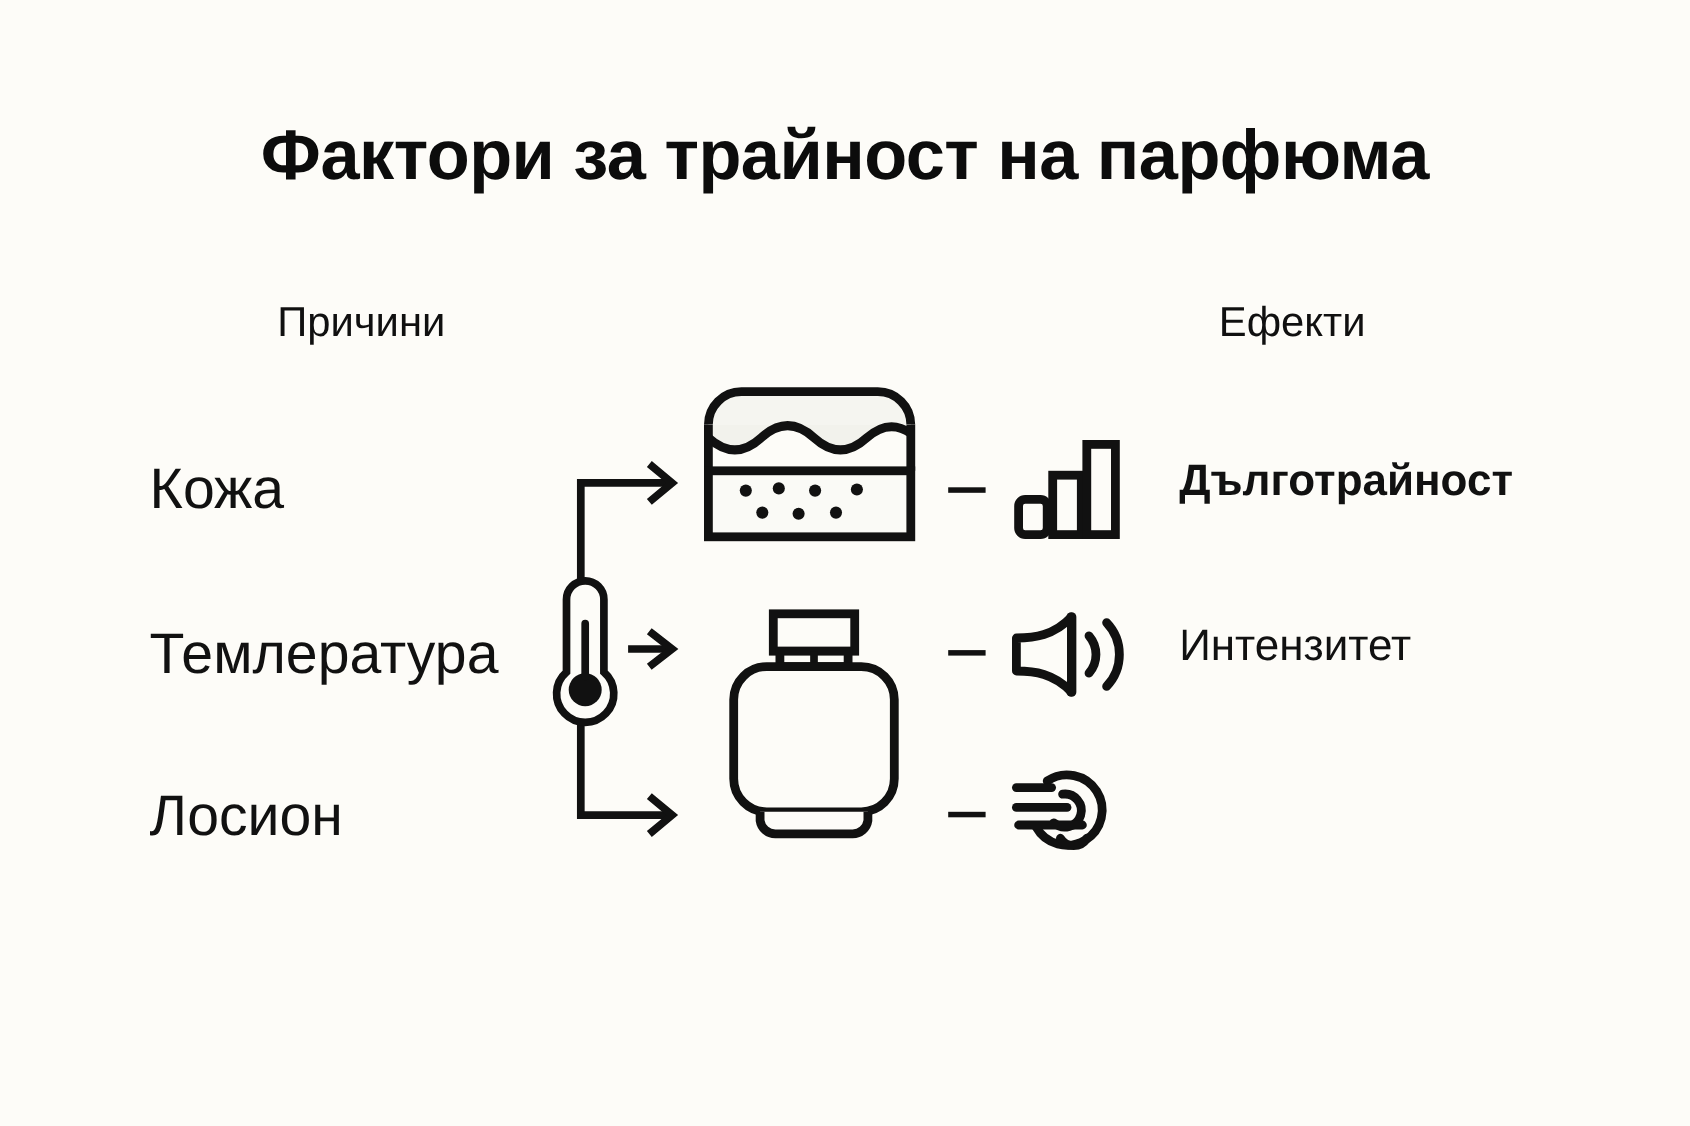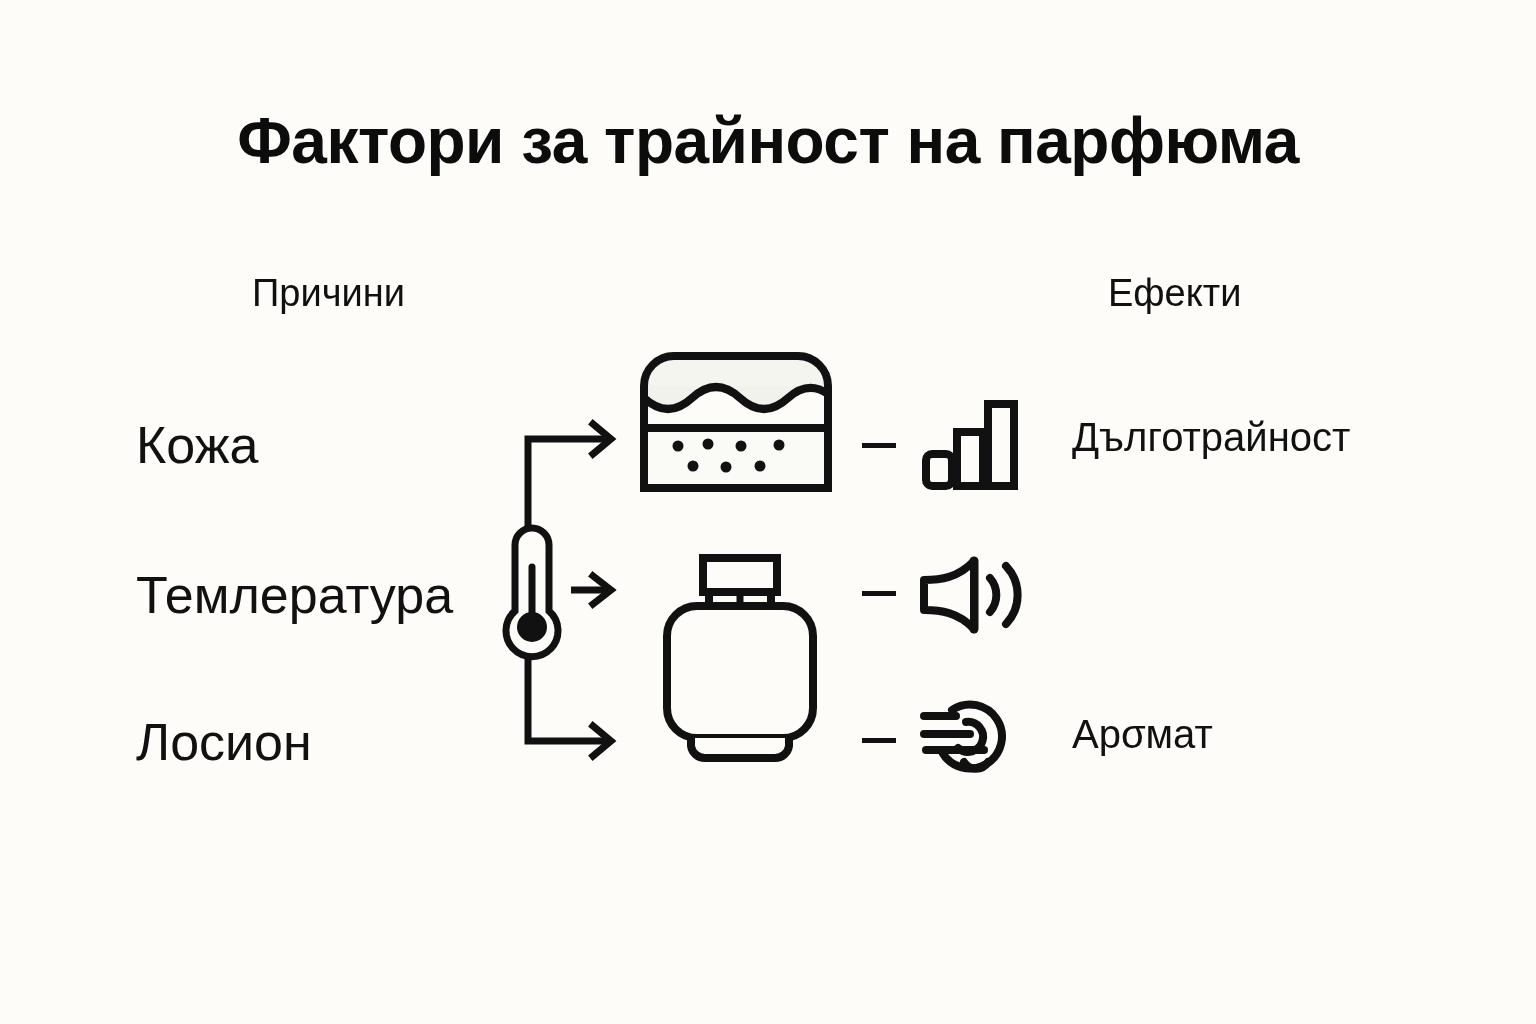--- a/index.html
+++ b/index.html
@@ -64,21 +64,21 @@
 
   
   .effect-label {
     position: absolute;
     left: 1072px;
     font-size: 40px;
     font-weight: 400;
     color: #111111;
     white-space: nowrap;
   }
-  .effect-label.r1 { top: 415px; }
+  .effect-label.r1 { top: 415px; font-weight: bold; }
   .effect-label.r2 { top: 565px; }
   .effect-label.r3 { top: 712px; }
 
   
   .connectors {
     position: absolute;
     left: 495px;
     top: 415px;
     width: 150px;
     height: 350px;
@@ -250,16 +250,16 @@
 
       <path d="M8 30 L40 30"></path>
       <path d="M8 48 L54 48"></path>
       <path d="M10 64 L68 64"></path>
 
       <path d="M48 76 a14 14 0 0 0 24 0" fill="none"></path>
     </svg>
   </div>
 
   <div class="effect-label r1">Дълготрайност</div>
-  <div class="effect-label r3">Арσмат</div>
+  <div class="effect-label r2">Интензитет</div>
 
 
 </div>
 
 </body></html>

